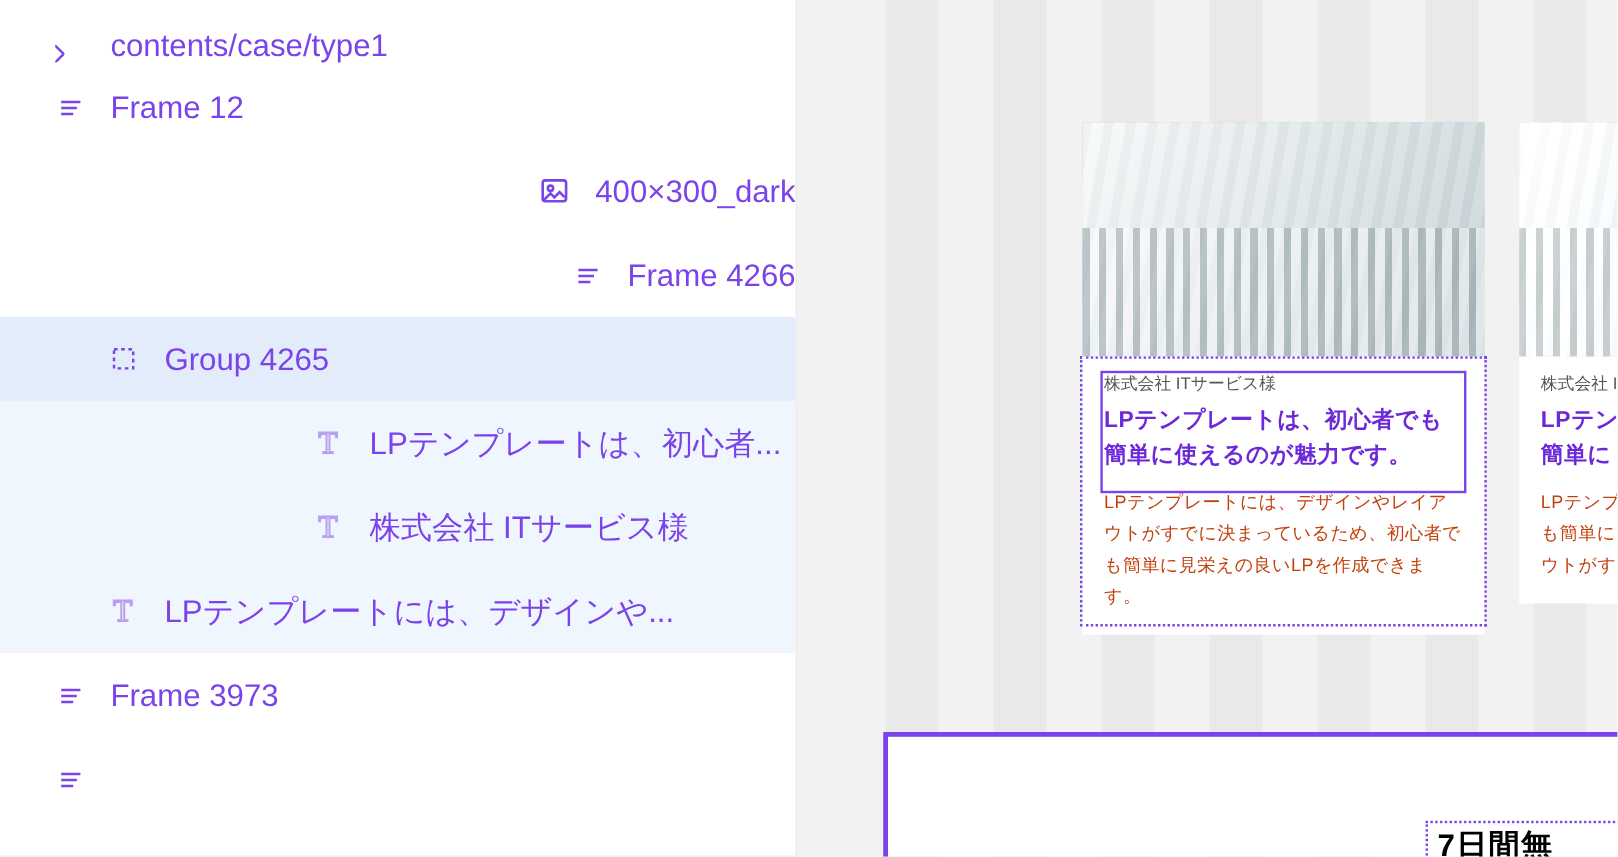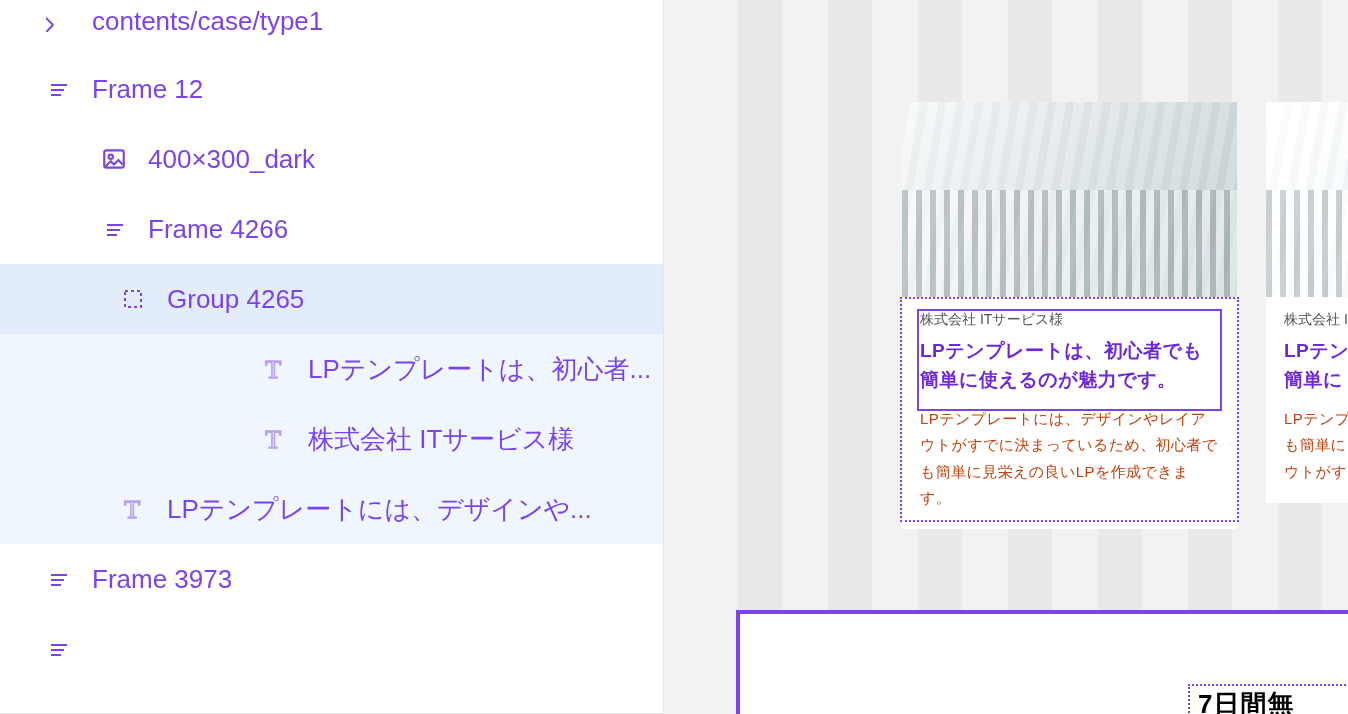--- a/index.html
+++ b/index.html
@@ -22,26 +22,26 @@
     height: 70px;
     font-size: 26px;
     color: #7b43ea;
     cursor: default;
     white-space: nowrap;
   }
   .layer-row .icon { width: 28px; height: 28px; flex: 0 0 28px; display: inline-flex; align-items: center; justify-content: center; }
   .layer-row .label { margin-left: 20px; overflow: hidden; text-overflow: ellipsis; }
   .indent-0 { padding-left: 44px; }
   .indent-1 { padding-left: 44px; }
-  .indent-2 { padding-left: 100px; }
-  .indent-3 { padding-left: 119px; }
+  .indent-2 { padding-left: 100px; justify-content: flex-end; }
+  .indent-3 { padding-left: 89px; }
   .indent-4 { padding-left: 260px; }
   .selected { background: #e2ecfb; }
   .child-of-selected { background: #f0f6fd; }
-  .first-row { height: 54px; align-items: flex-start; padding-top: 6px; }
+  .first-row { height: 54px; align-items: flex-end; padding-top: 6px; }
 
   
   svg { stroke: #7b43ea; stroke-width: 2; fill: none; }
   .ic-diamond { transform: rotate(45deg); }
   .ic-text text { font-family: serif; font-size: 24px; fill: none; stroke: #b9a0ef; stroke-width: 1.5; }
 
   
   .canvas {
     flex: 1;
     height: 100%;

